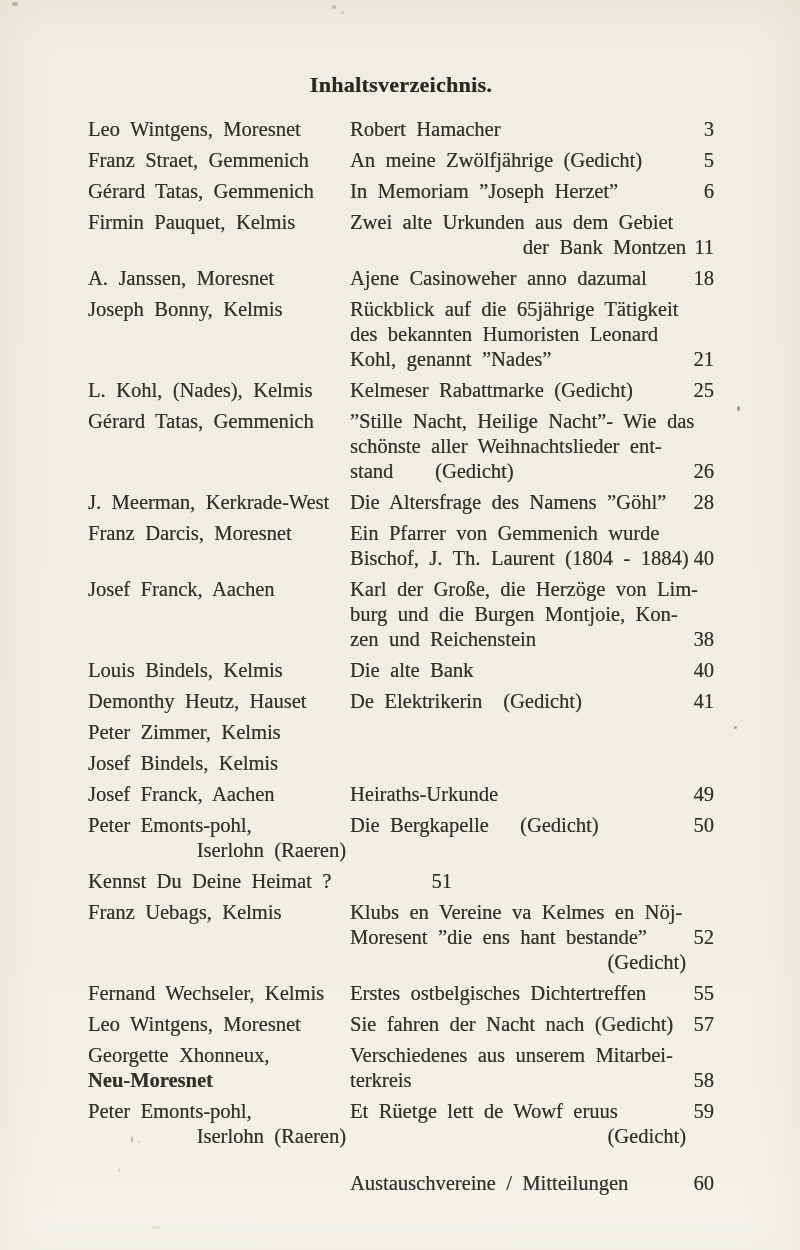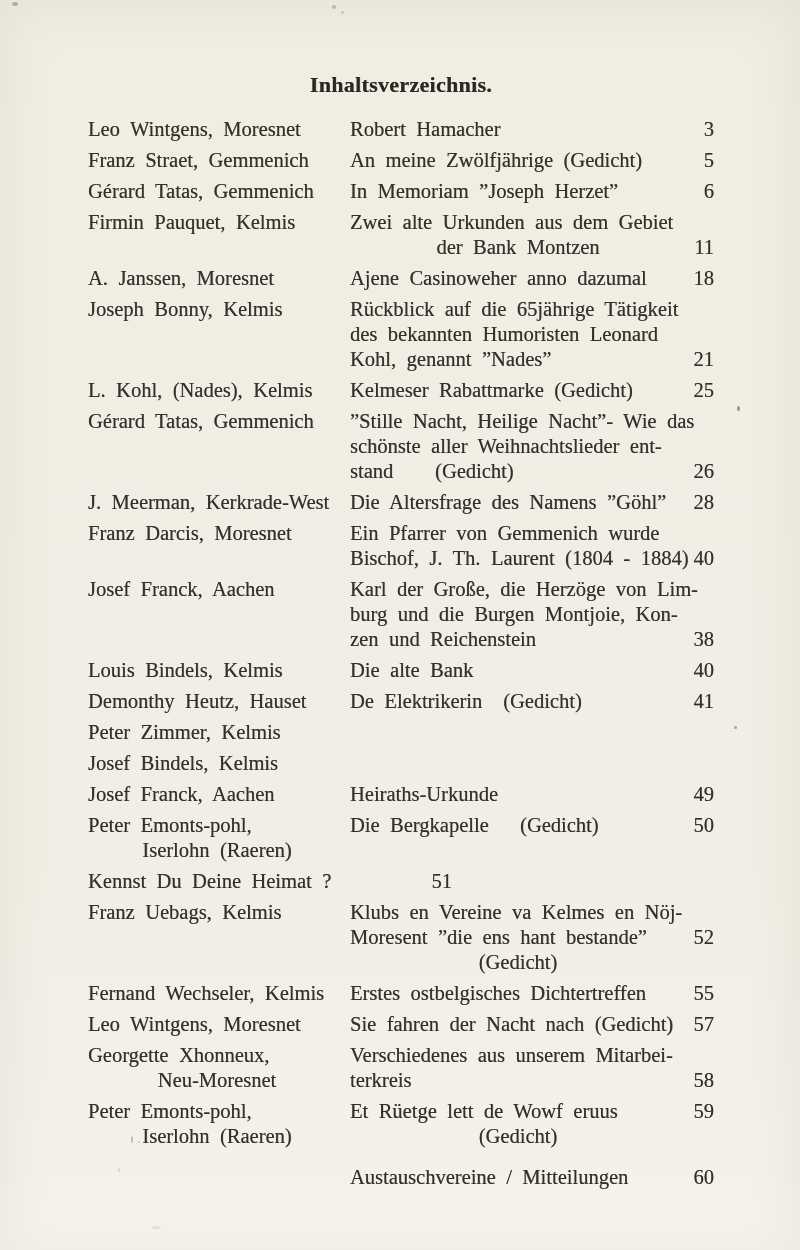--- a/index.html
+++ b/index.html
@@ -32,43 +32,43 @@
     color: #2b2822;
     margin: 0 0 19px 0;
     text-shadow: 0.3px 0 rgba(40,38,32,0.6);
   }
   .toc-entry {
     display: flex;
     align-items: flex-start;
     margin-bottom: 6px;
   }
   .toc-entry.extra-gap {
-    margin-top: 16px;
+    margin-top: 22px;
     justify-content: center;
   }
   .author-col {
     flex: 0 0 262px;
     width: 262px;
   }
   .title-col {
     flex: 0 0 364px;
     width: 364px;
   }
   .line {
     font-size: 20.5px;
     line-height: 25px;
     white-space: pre;
     word-spacing: 0.26em;
     text-shadow: 0.3px 0 rgba(40,38,32,0.55);
   }
   .author-line { width: 258px; }
   .tl { position: relative; width: 364px; }
   .tl-text { display: block; width: 336px; }
-  .al-center { text-align: center; }
-  .al-right  { text-align: center; padding-right: 20px; }
+  .al-center { text-align: right; }
+  .al-right  { text-align: left; padding-right: 20px; font-weight: bold; }
   .pg {
     position: absolute;
     right: 0;
     top: 0;
     font-size: 20.5px;
     line-height: 25px;
     text-shadow: 0.3px 0 rgba(40,38,32,0.55);
   }
   .speck {
     position: absolute;

